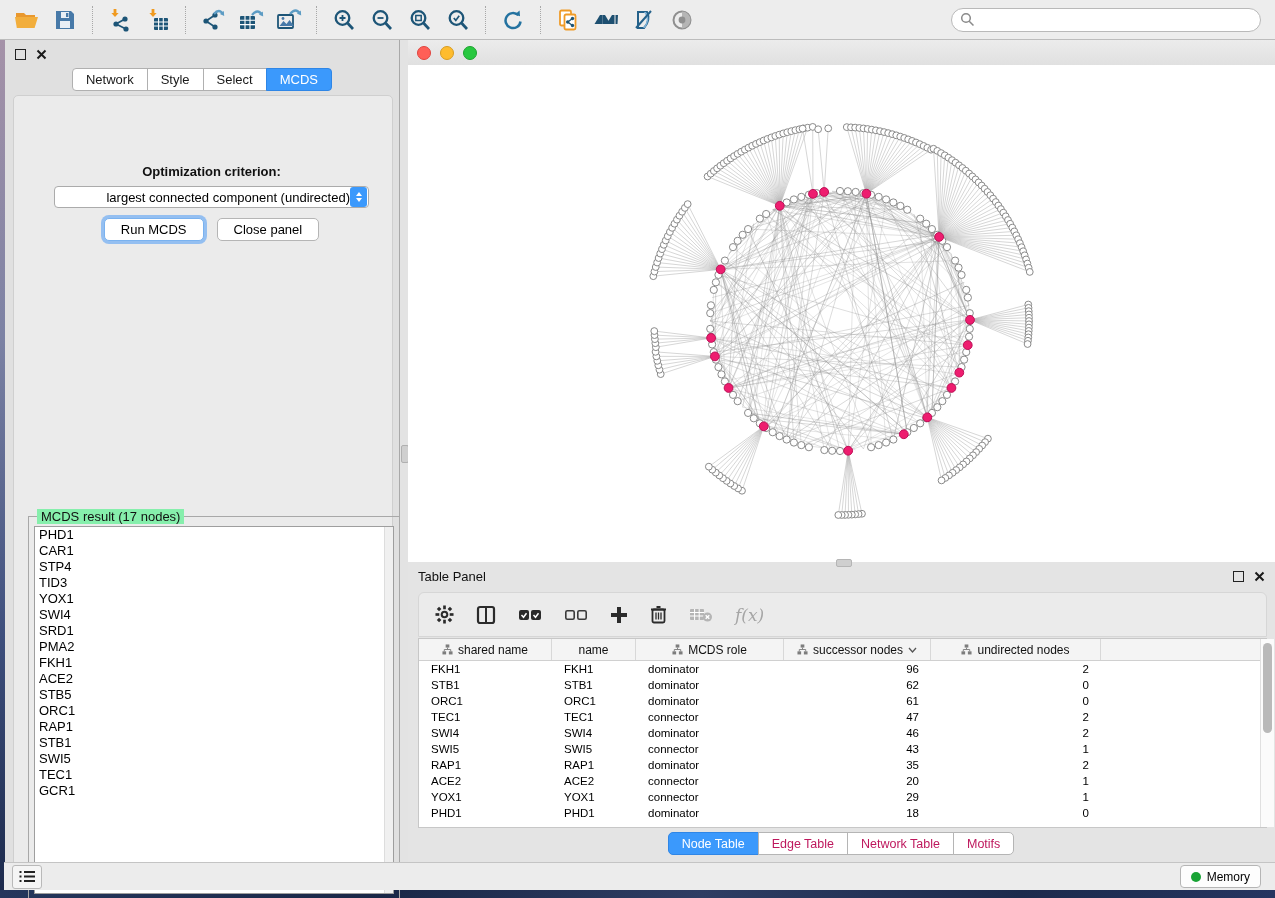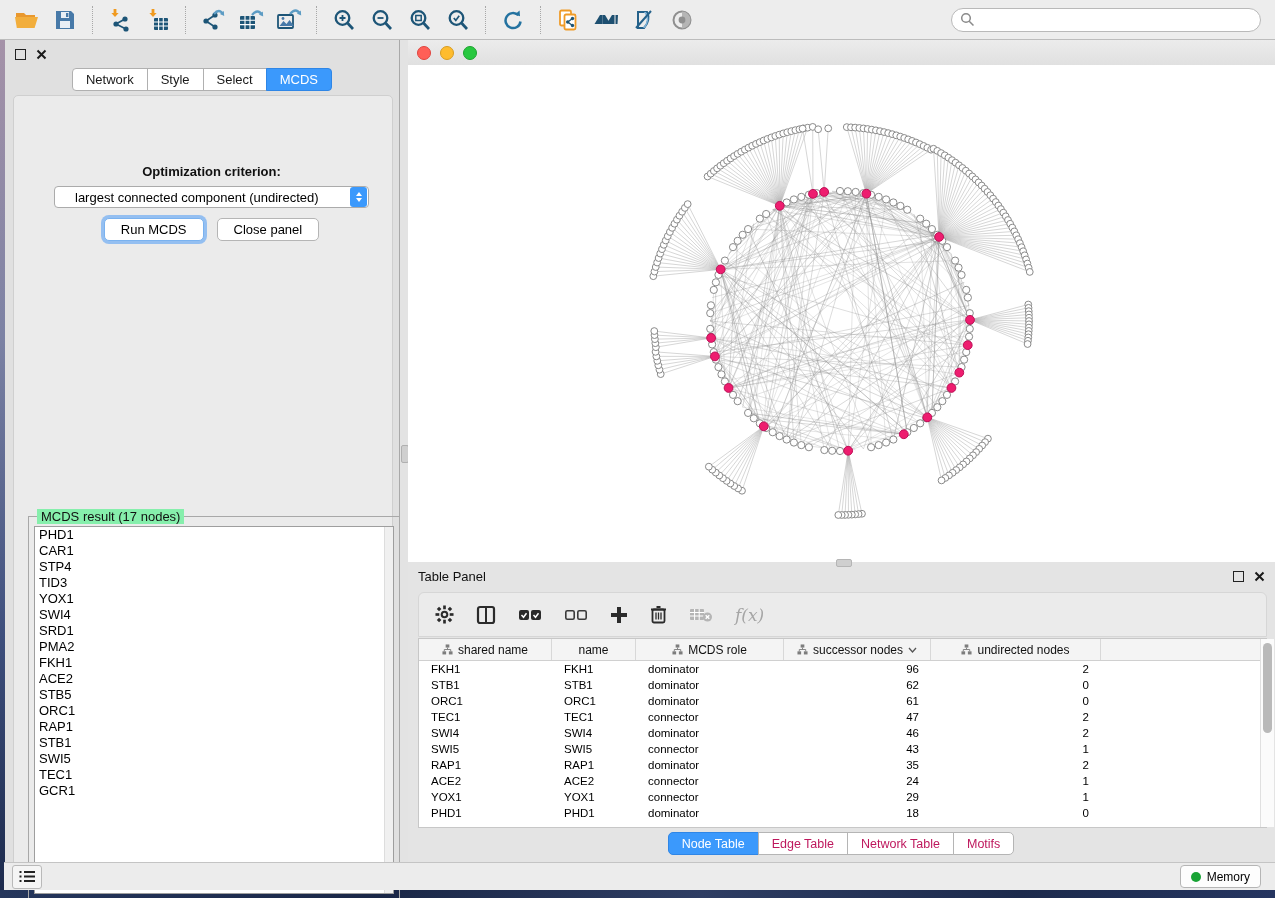--- a/index.html
+++ b/index.html
@@ -32,21 +32,21 @@
     border:1px solid #cfcfcf;border-radius:5px;}
   #cp-tabs{position:absolute;left:0;top:28px;width:395px;display:flex;justify-content:center;z-index:3;}
   .cp-tab{background:#fff;border:1px solid #b0b0b0;margin-left:-1px;padding:3px 13px;font-size:13px;
     color:#1a1a1a;}
   .cp-tab:first-child{border-radius:4px 0 0 4px;}
   .cp-tab:last-child{border-radius:0 4px 4px 0;}
   .cp-tab.active{background:#3b99fc;border-color:#2f86e6;color:#fff;}
   #opt-label{position:absolute;left:0;top:68px;width:395px;text-align:center;font-size:13px;color:#111;font-weight:bold;}
   #criterion-select{position:absolute;left:40px;top:90px;width:315px;height:22px;background:#fff;
     border:1px solid #ababab;border-radius:4px;display:flex;align-items:center;box-sizing:border-box;}
-  #criterion-select .sel-text{flex:1;font-size:13px;padding-left:20px;color:#000;white-space:nowrap;}
+  #criterion-select .sel-text{flex:1;font-size:13px;padding-left:20px;color:#000;white-space:nowrap;text-align:right;}
   .sel-stepper{width:17px;height:20px;background:#3b99fc;border-radius:3px;margin-right:1px;
     display:flex;flex-direction:column;align-items:center;justify-content:center;gap:2px;}
   .tri-up{width:0;height:0;border-left:3.5px solid transparent;border-right:3.5px solid transparent;border-bottom:4.5px solid #fff;}
   .tri-down{width:0;height:0;border-left:3.5px solid transparent;border-right:3.5px solid transparent;border-top:4.5px solid #fff;}
   .cp-buttons{position:absolute;left:0;top:122px;width:395px;display:flex;justify-content:center;gap:13px;}
   .btn{background:#fff;border:1px solid #b5b5b5;border-radius:5px;font-size:13px;padding:3px 16px;color:#000;
     font-family:"Liberation Sans",sans-serif;}
   .btn.focused{box-shadow:0 0 0 3px rgba(77,154,245,.55);border-color:#7ab2ef;}
   #mcds-fieldset{position:absolute;left:14px;top:420px;width:370px;height:382px;border:1px solid #a8a8a8;
     background:transparent;}
@@ -1178,21 +1178,21 @@
           <div class="nt-c al" style="width: 133px;">RAP1</div>
           <div class="nt-c al" style="width: 84px;">RAP1</div>
           <div class="nt-c al" style="width: 148px;">dominator</div>
           <div class="nt-c ar" style="width: 147px;">35</div>
           <div class="nt-c ar" style="width: 170px;">2</div>
         </div>
         <div class="nt-row">
           <div class="nt-c al" style="width: 133px;">ACE2</div>
           <div class="nt-c al" style="width: 84px;">ACE2</div>
           <div class="nt-c al" style="width: 148px;">connector</div>
-          <div class="nt-c ar" style="width: 147px;">24</div>
+          <div class="nt-c ar" style="width: 147px;">20</div>
           <div class="nt-c ar" style="width: 170px;">1</div>
         </div>
         <div class="nt-row">
           <div class="nt-c al" style="width: 133px;">YOX1</div>
           <div class="nt-c al" style="width: 84px;">YOX1</div>
           <div class="nt-c al" style="width: 148px;">connector</div>
           <div class="nt-c ar" style="width: 147px;">29</div>
           <div class="nt-c ar" style="width: 170px;">1</div>
         </div>
         <div class="nt-row">

